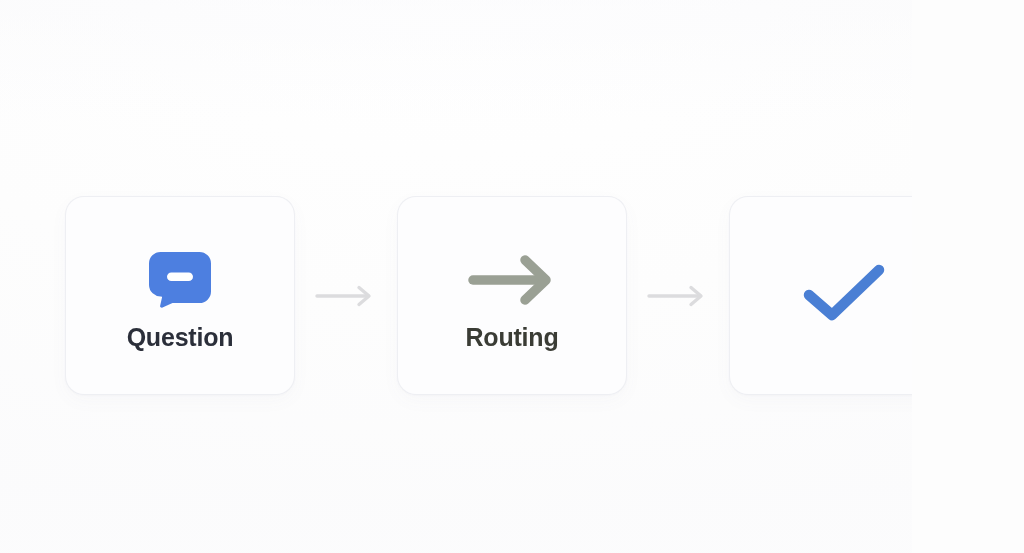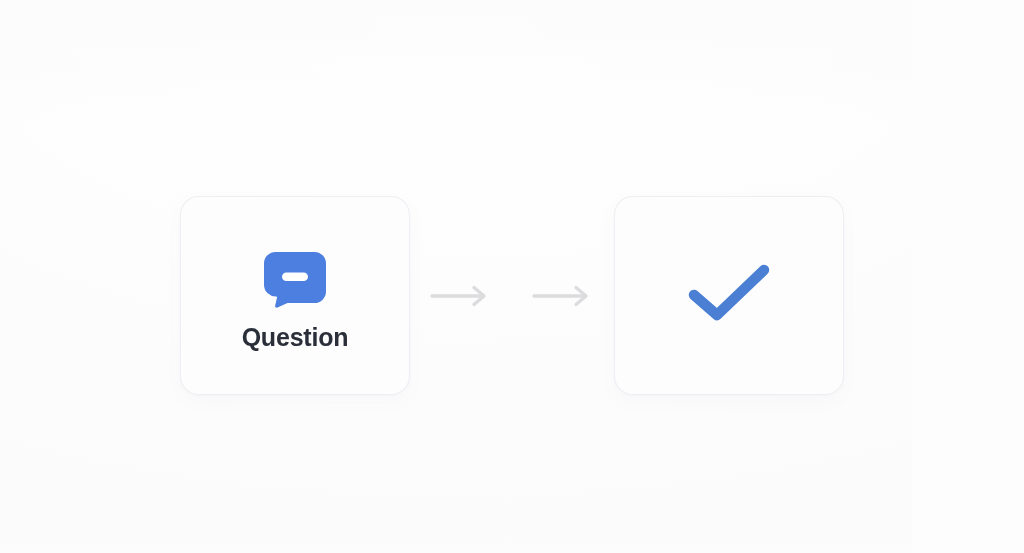--- a/index.html
+++ b/index.html
@@ -115,20 +115,31 @@
 
       <div class="connector">
         <svg width="64" height="26" viewBox="0 0 64 26" aria-hidden="true">
           <g stroke="#dcdcde" stroke-width="3.4" stroke-linecap="round" stroke-linejoin="round" fill="none">
             <line x1="3" y1="13" x2="54" y2="13"></line>
             <polyline points="45,4.5 55,13 45,21.5"></polyline>
           </g>
         </svg>
       </div>
 
+      <div class="card">
+        <div class="card-icon">
+          <svg width="92" height="52" viewBox="0 0 92 52" aria-hidden="true">
+            <g stroke="#9aa094" stroke-width="9.5" stroke-linecap="round" stroke-linejoin="round" fill="none">
+              <line x1="7" y1="26" x2="78" y2="26"></line>
+              <polyline points="59,6 80,26 59,46"></polyline>
+            </g>
+          </svg>
+        </div>
+        <div class="card-label label-routing">Routing</div>
+      </div>
 
       <div class="connector">
         <svg width="64" height="26" viewBox="0 0 64 26" aria-hidden="true">
           <g stroke="#dcdcde" stroke-width="3.4" stroke-linecap="round" stroke-linejoin="round" fill="none">
             <line x1="3" y1="13" x2="54" y2="13"></line>
             <polyline points="45,4.5 55,13 45,21.5"></polyline>
           </g>
         </svg>
       </div>
 

